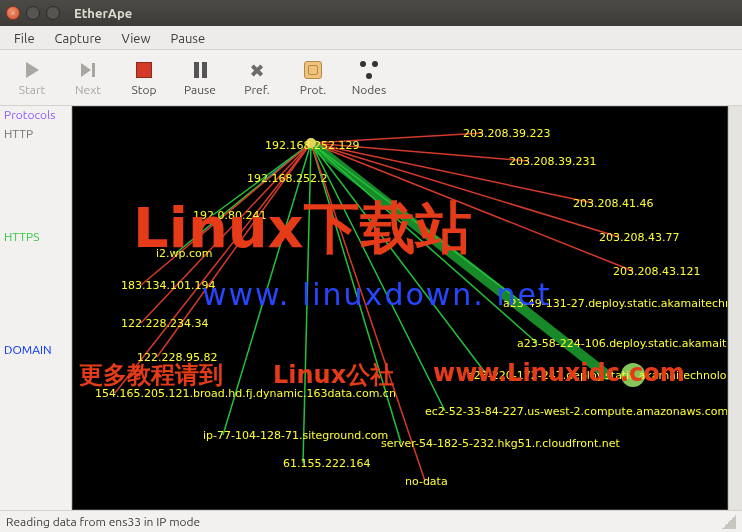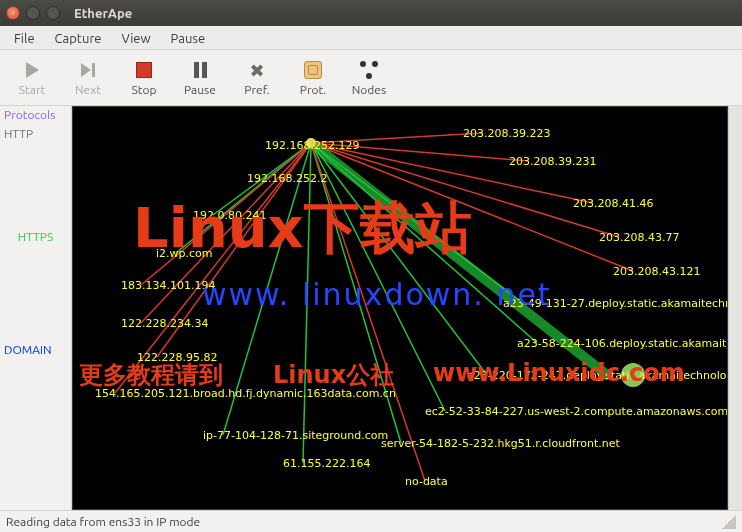--- a/index.html
+++ b/index.html
@@ -31,21 +31,21 @@
   .prot::after{content:"";position:absolute;top:3px;left:3px;right:3px;bottom:3px;border:1px solid #b28b4a;border-radius:2px;}
   .nodes { position:relative; width:22px; height:18px;}
   .nodes .d { position:absolute; width:6px; height:6px; border-radius:50%; background:#333;}
   .nodes .d1{top:0;left:2px;} .nodes .d2{top:0;right:2px;} .nodes .d3{bottom:0;left:8px;}
   
   .main { display:flex; height: calc(532px - 26px - 24px - 56px - 22px); }
   .sidebar { width:72px; background:#f2f1f0; border-right:1px solid #d6d3ce; padding:2px 4px; font-size:12px;}
   .sidebar .hdr { font-weight:normal; color:#8b5cf6; margin-bottom:4px; }
   .proto { padding: 2px 0; }
   .proto.http { color:#737373; }
-  .proto.https { color:#2ecc40; margin-top: 86px; text-align: center; }
+  .proto.https { color:#2ecc40; margin-top: 86px; }
   .proto.domain { color:#0030ff; margin-top: 96px; }
   
   .canvas-wrap { flex:1; background:#000; position:relative; overflow:hidden; border:1px solid #333; }
   .canvas { position:absolute; inset:0; }
   .nlabel { position:absolute; color:#ffff33; font-size:11px; white-space:nowrap; font-family:"DejaVu Sans", sans-serif; pointer-events:none;}
   
   .wm-red { position:absolute; color:#e63b18; font-weight:bold; pointer-events:none; font-family:"Droid Sans","DejaVu Sans",sans-serif;}
   .wm-blue { position:absolute; color:#2746ff; font-weight:normal; letter-spacing:2px; pointer-events:none; font-family:"DejaVu Sans",sans-serif;margin-left:39px;}
   
   .vscroll { width:14px; background:#e6e4e1; border-left:1px solid #ccc; display:flex; flex-direction:column; }

